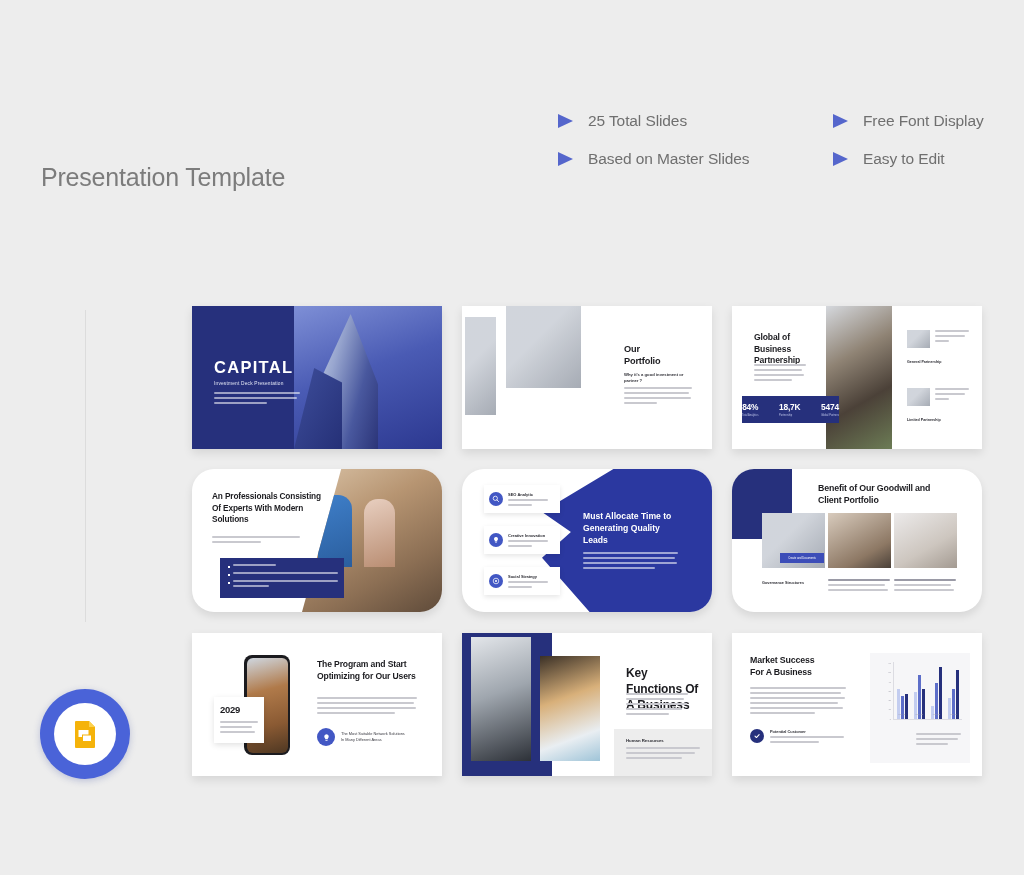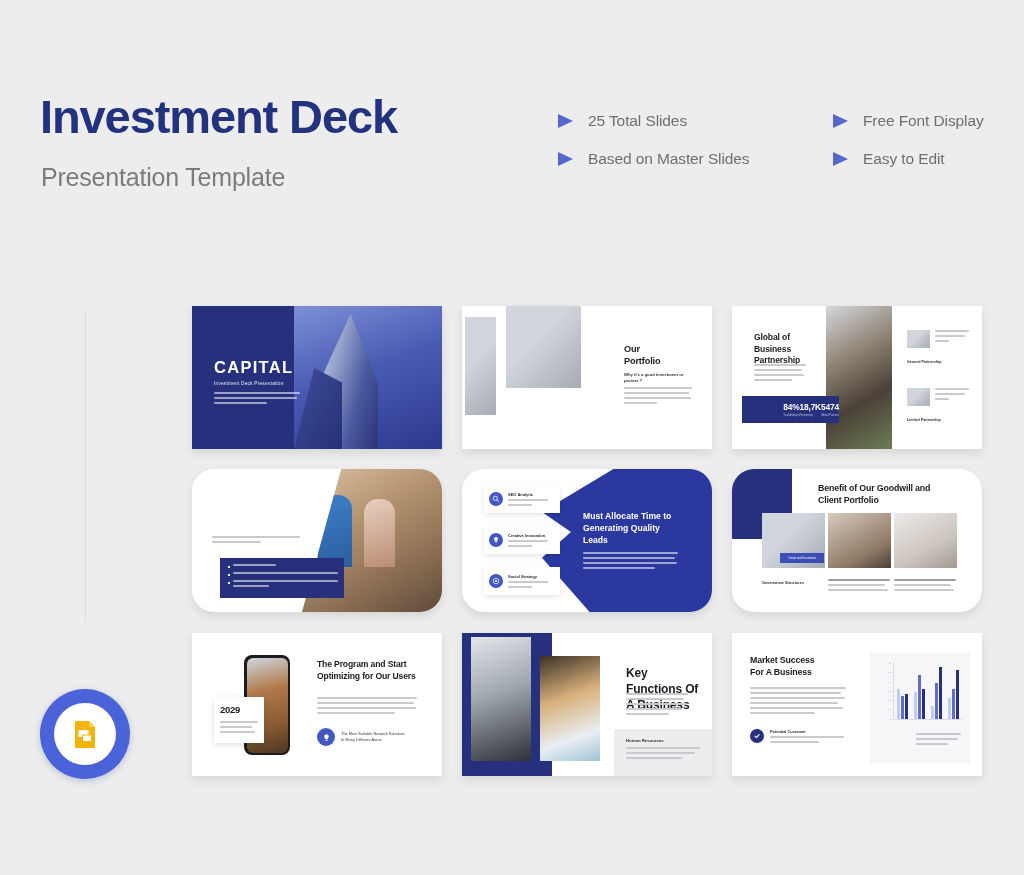--- a/index.html
+++ b/index.html
@@ -97,21 +97,21 @@
   .s2-ttl { position: absolute; left: 162px; top: 38px; font-size: 9.2px; line-height: 1.28; }
   .s2-q { position: absolute; left: 162px; top: 66px; width: 68px; font-size: 4.2px;
           font-weight: 700; color: #33333a; line-height: 1.4; }
   .s2-body { position: absolute; left: 162px; top: 81px; width: 68px; }
 
   
   .s3-ttl { position: absolute; left: 22px; top: 26px; font-size: 8.6px; line-height: 1.35; }
   .s3-body { position: absolute; left: 22px; top: 58px; width: 52px; }
   .s3 .img-m { position: absolute; left: 94px; top: 0; width: 66px; height: 143px; }
   .s3 .statbar { position: absolute; left: 10px; top: 90px; width: 97px; height: 27px;
-                 background: #26307c; display: flex; align-items: center; justify-content: flex-end; }
+                 background: #26307c; display: flex; align-items: center; justify-content: space-between; }
   .s3 .sv { font-size: 8.4px; font-weight: 700; color: #fff; letter-spacing: -.2px; text-align: center; }
   .s3 .sl { font-size: 2.6px; color: #b9c0e6; margin-top: 2px; }
   .s3 .pitem { position: absolute; left: 175px; display: flex; gap: 5px; }
   .s3 .pimg { width: 23px; height: 18px; flex: 0 0 23px; }
   .s3 .pcap { position: absolute; left: 175px; font-size: 3.6px; color: #2c2c33; font-weight: 600; }
 
   
   .s4 .photo { position: absolute; right: 0; top: 0; width: 140px; height: 143px;
                background: linear-gradient(150deg,#d9c2a6 0%,#b79572 35%,#8c6f54 70%,#5f4b3a 100%);
                clip-path: polygon(28% 0, 100% 0, 100% 100%, 0 100%); }
@@ -196,21 +196,20 @@
   .s9 .xt { font-size: 2.2px; color: #9a9aa6; }
   .s9 .pct { position: absolute; left: 12px; top: 80px; font-size: 10.5px; font-weight: 700;
              color: #1c1c20; letter-spacing: -.4px; margin-top: 48px; }
   .s9 .pbody { position: absolute; left: 46px; top: 80px; width: 45px; }
 </style>
 </head>
 <body>
 
 <div class="page">
 
-  <div class="hero-title">Investment Deck</div>
   <div class="hero-sub">Presentation Template</div>
 
   <div class="features">
     <div class="feat-grid">
       <div class="feat">
         <svg class="feat-ico" viewBox="0 0 19 16">
             <path d="M2 1 L17 8 L2 15 Z" fill="#5566cc"></path>
           </svg>
         <span class="feat-label">25 Total Slides</span>
       </div>
@@ -320,20 +319,21 @@
         </div>
       </div>
       <div class="pcap" style="top:112px">Limited Partnership</div>
     </div>
 
     <div class="slide s4 c0 r1">
       <div class="photo">
         <div class="p1"></div>
         <div class="p2"></div>
       </div>
+      <div class="s4-ttl h-ttl">An Professionals Consisting Of Experts With Modern Solutions</div>
       <div class="s4-body lines">
         <div class="ln" style="width:100%"></div>
           <div class="ln" style="width:56%"></div>
       </div>
       <div class="box">
         <div class="bi" style="top:6px">
           <div class="bd"></div>
           <div class="lines" style="width:60px">
               <div class="ln w" style="width:72%"></div>
             </div>

